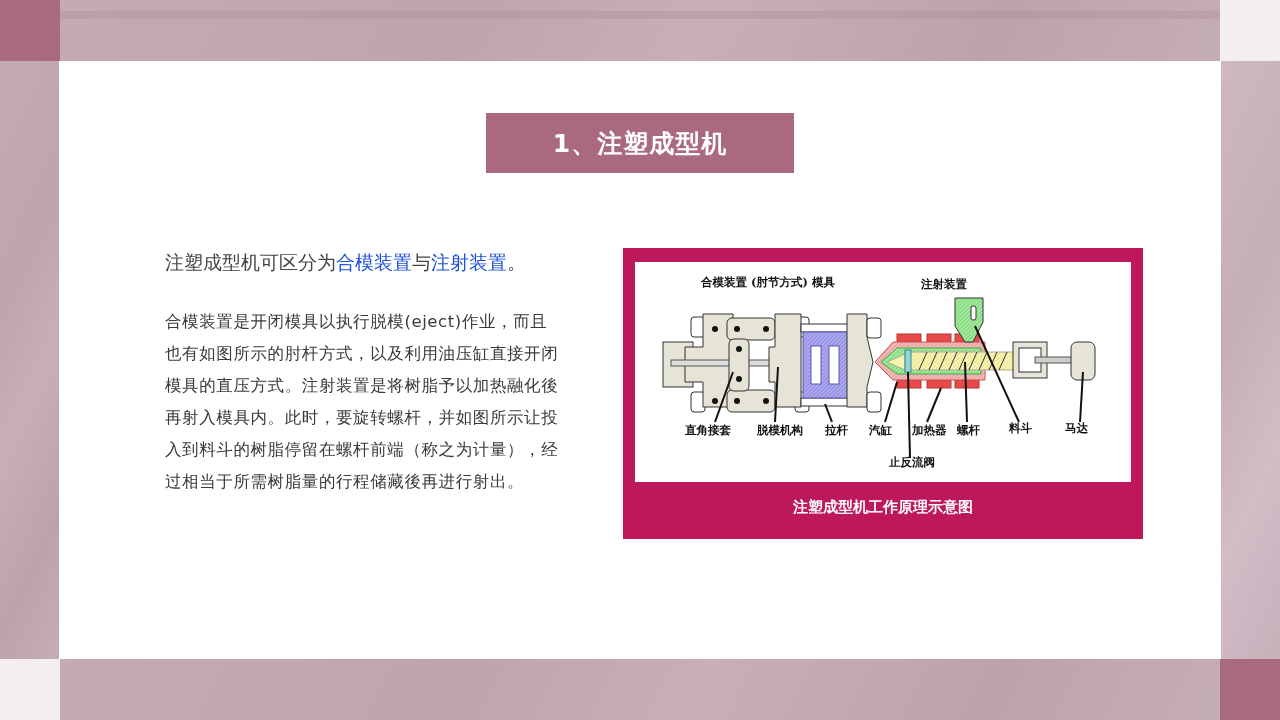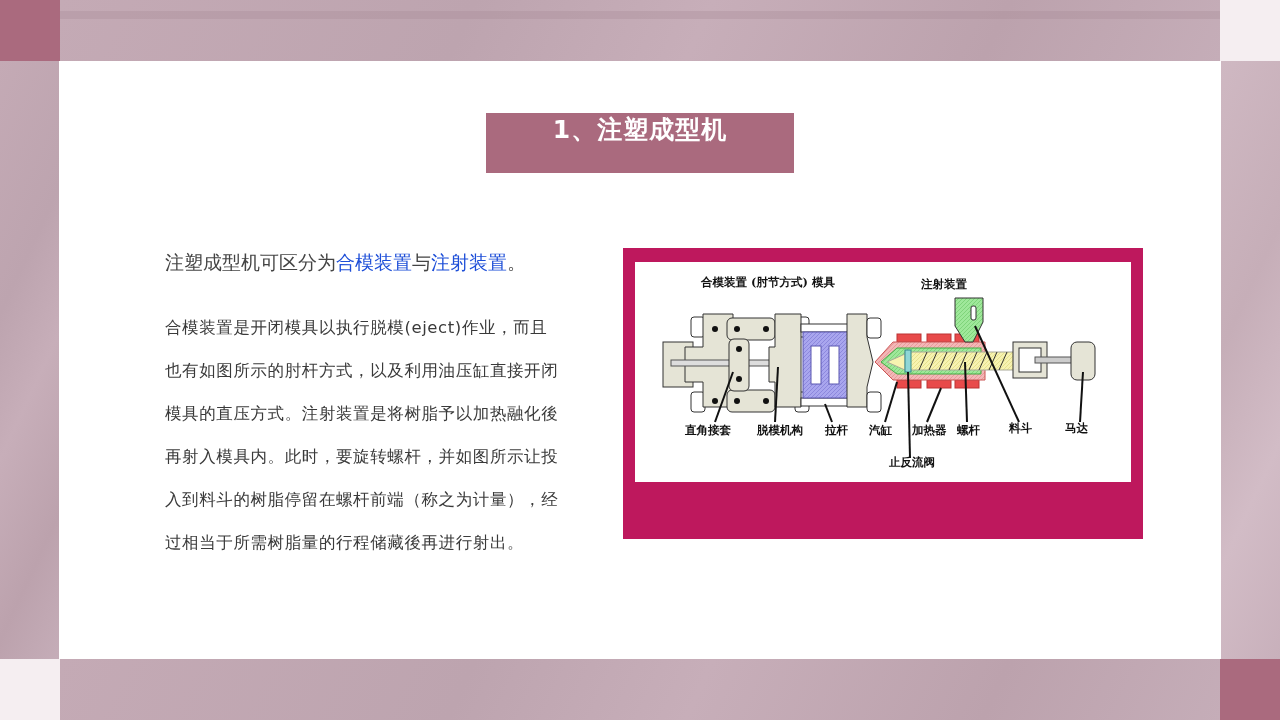--- a/index.html
+++ b/index.html
@@ -14,31 +14,31 @@
     }
     .tex-light {
       background: linear-gradient(115deg, #cfb8c2 0%, #c6aeb8 40%, #d2bcc6 70%, #c8b0bb 100%);
     }
     .accent { background: #aa6a7e; }
     .pale { background: #f5eef1; }
 
     .title-box {
       position: absolute; left: 486px; top: 113px; width: 308px; height: 60px;
       background: #aa6a7e; color: #ffffff;
-      display: flex; justify-content: center;
+      display: flex; align-items: center; justify-content: center;
       font-size: 25px; font-weight: bold; letter-spacing: 1px;
     }
     .lead {
       position: absolute; left: 165px; top: 250px; width: 420px;
       font-size: 19px; color: #444; white-space: nowrap;
     }
     .lead .hl { color: #1d4ed8; }
     .body-text {
       position: absolute; left: 165px; top: 306px; width: 395px;
-      font-size: 16.5px; line-height: 43px; color: #3a3a3a;
+      font-size: 16.5px; line-height: 32px; color: #3a3a3a;
       letter-spacing: 0.6px;
     }
     .figure-box {
       position: absolute; left: 623px; top: 248px; width: 520px; height: 291px;
       background: #be185d;
     }
     .figure-inner {
       position: absolute; left: 12px; top: 14px; width: 496px; height: 220px;
       background: #ffffff;
     }
@@ -177,13 +177,14 @@
       <text x="122" y="172">脱模机构</text>
       <text x="190" y="172">拉杆</text>
       <text x="234" y="172">汽缸</text>
       <text x="277" y="172">加热器</text>
       <text x="322" y="172">螺杆</text>
       <text x="374" y="170">料斗</text>
       <text x="430" y="170">马达</text>
       <text x="254" y="204">止反流阀</text>
     </svg>
   </div>
+  <div class="figure-caption">注塑成型机工作原理示意图</div>
 </div>
 
 </body></html>

